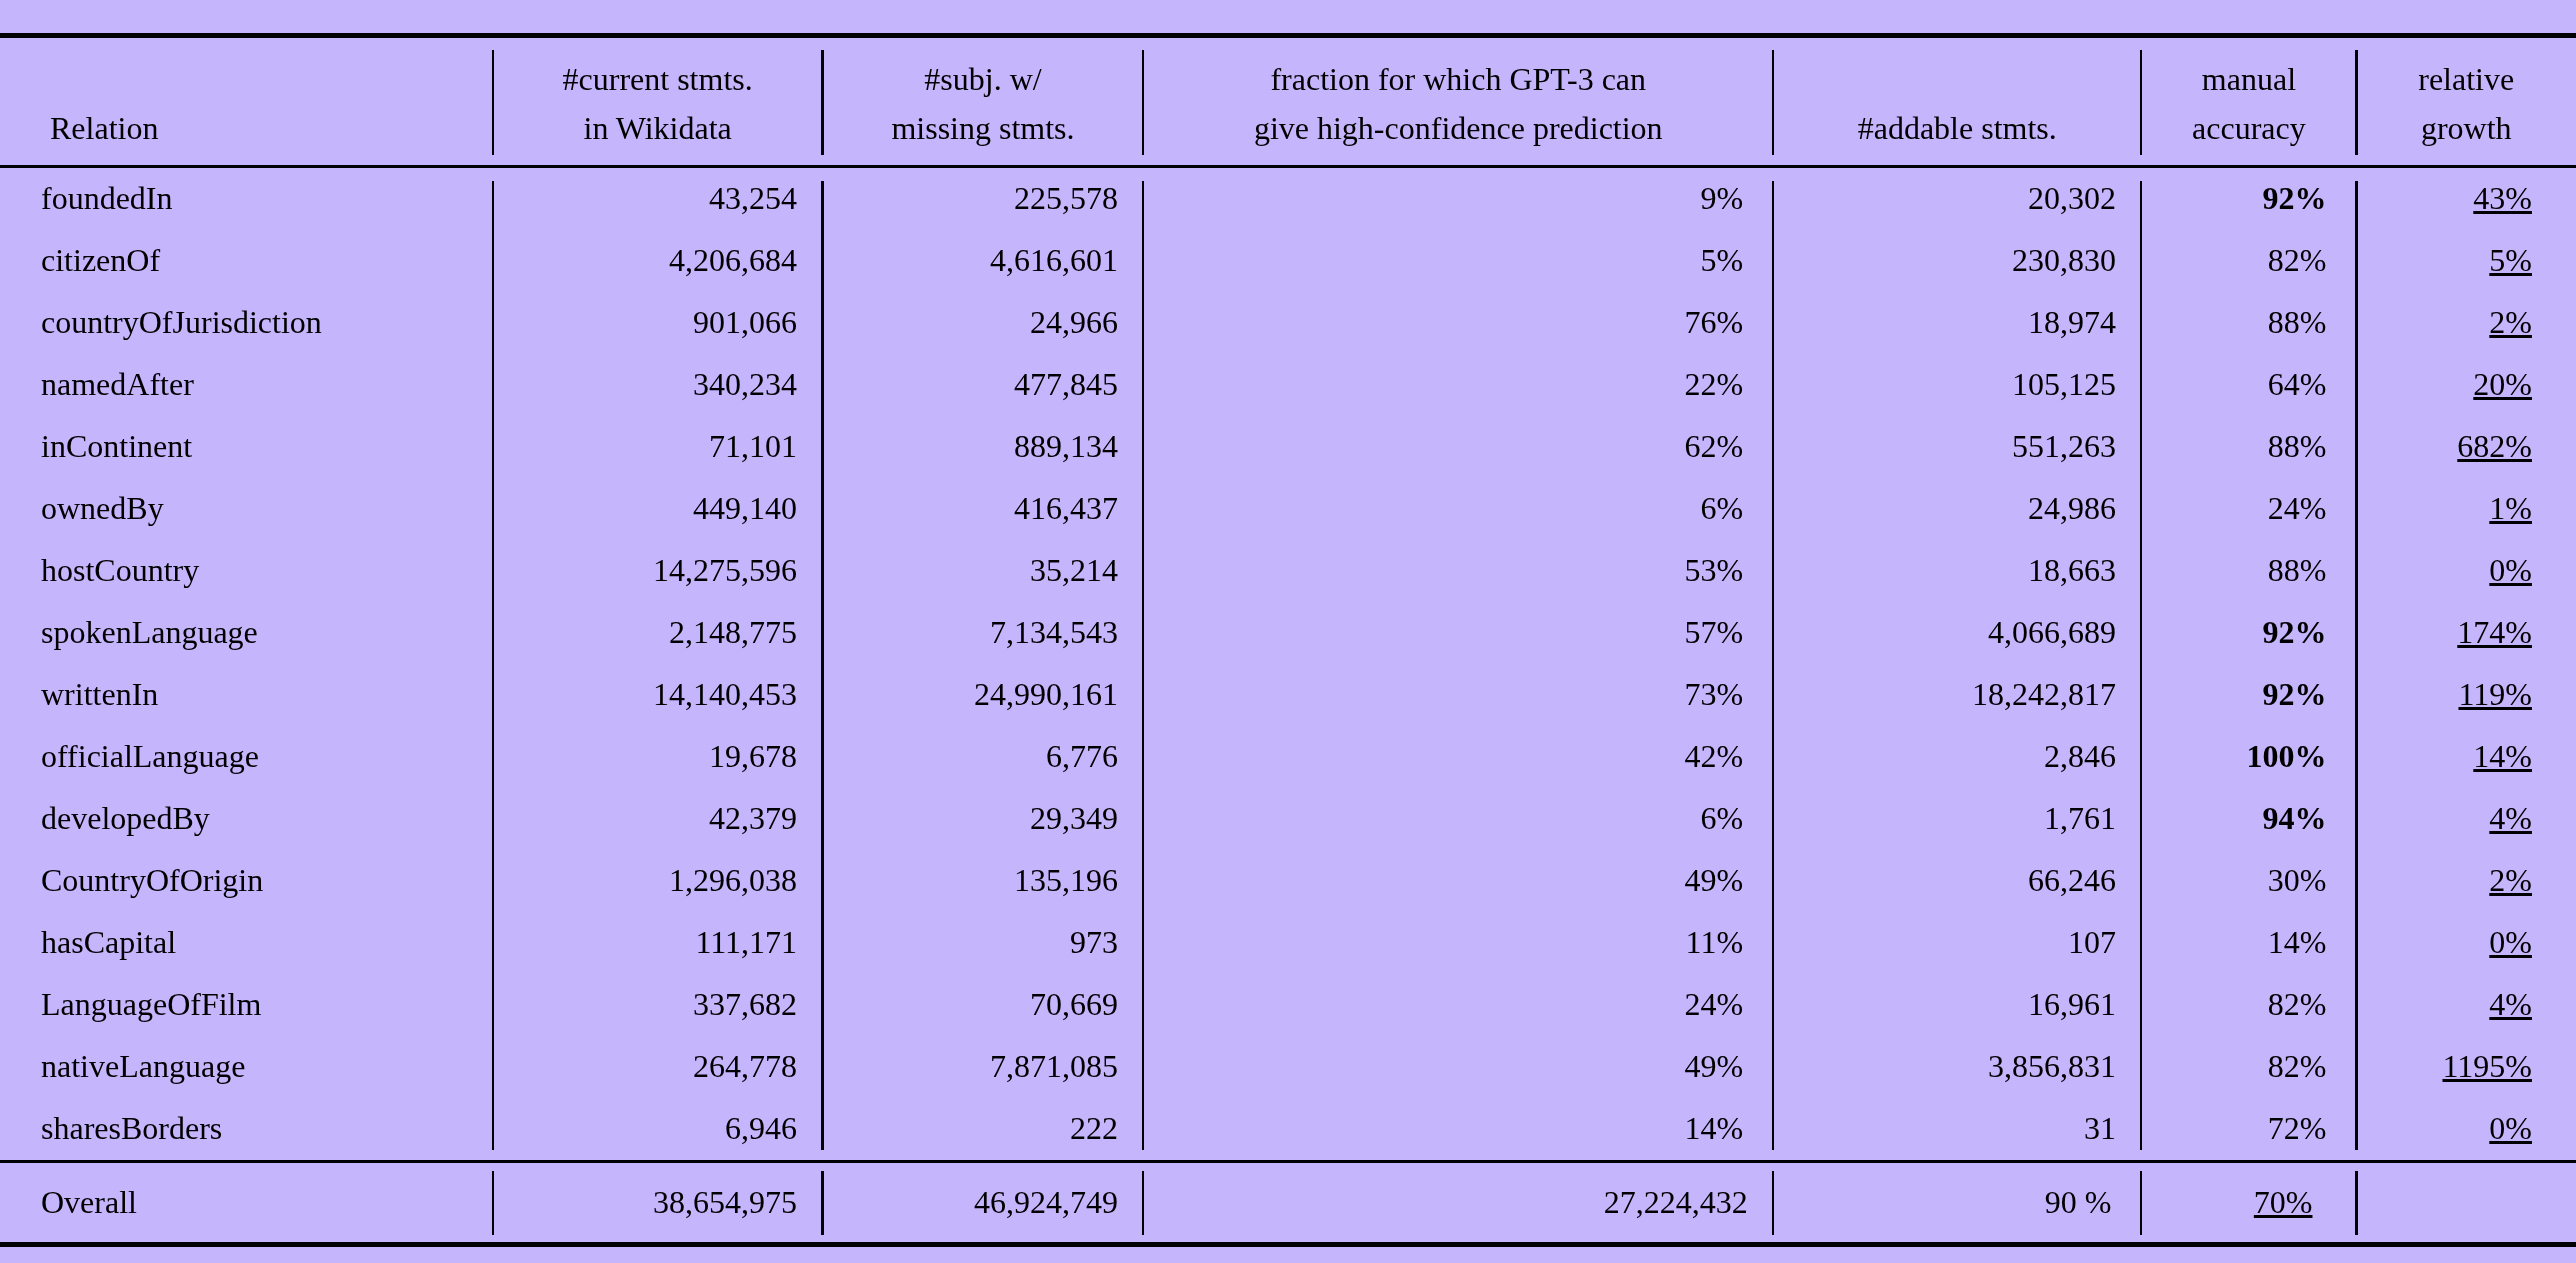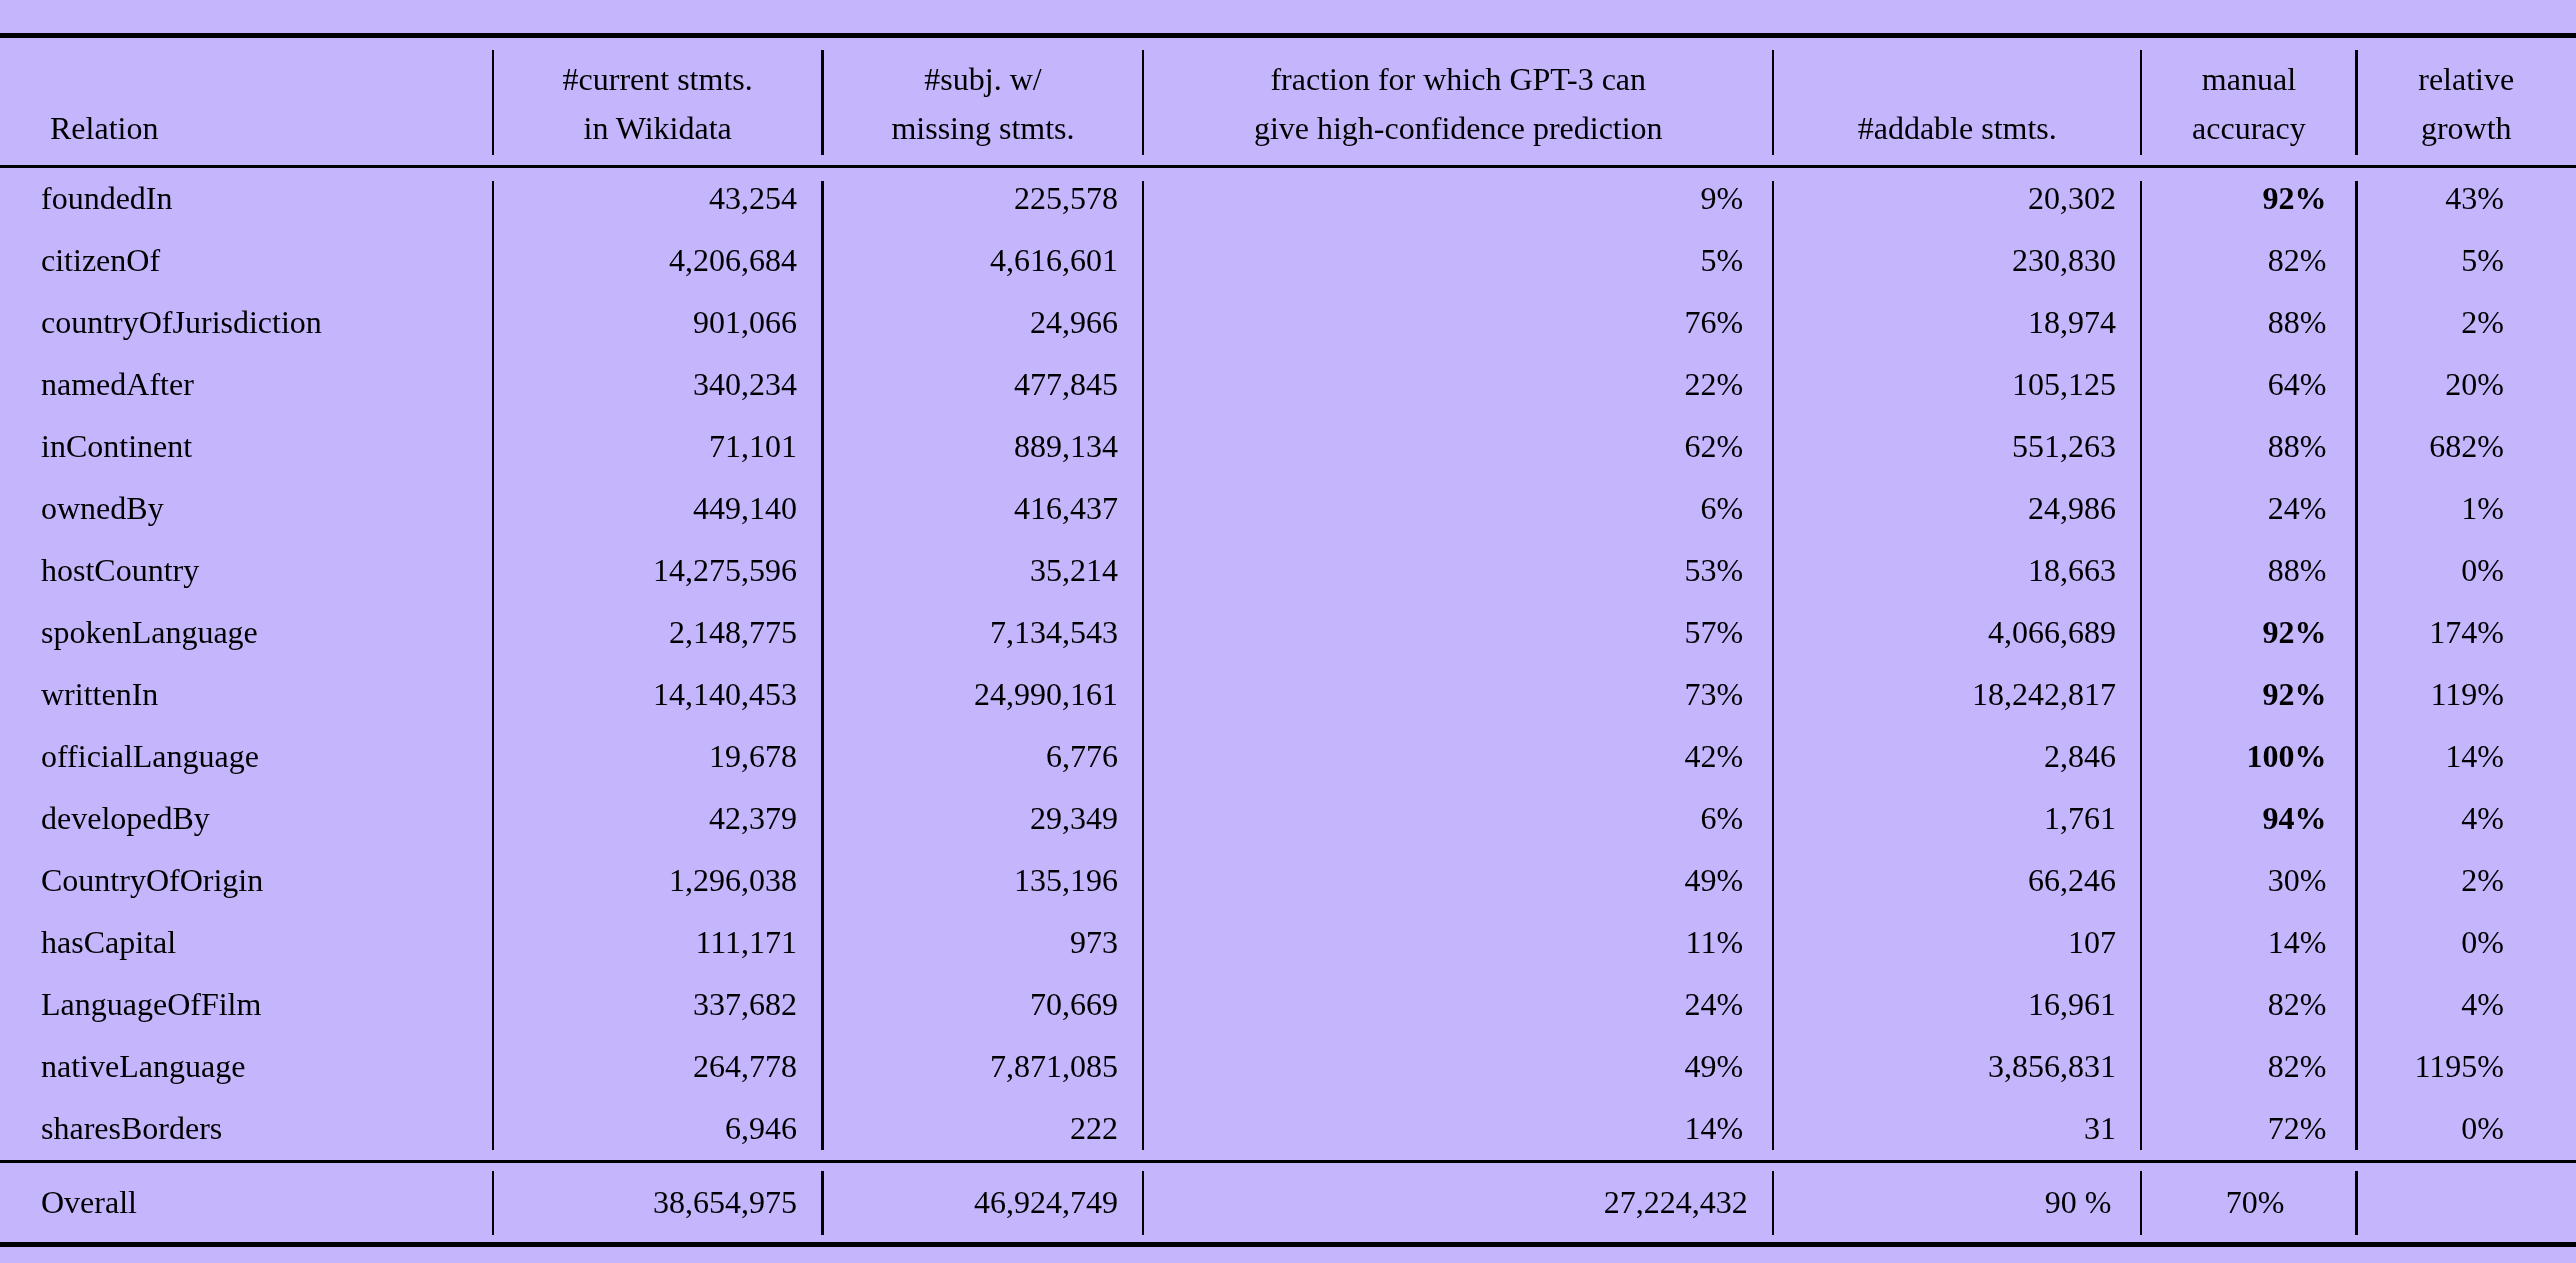--- a/index.html
+++ b/index.html
@@ -36,21 +36,21 @@
     padding-bottom: 11.7px;
   }
   .hc.hr { align-items: flex-start; text-align: left; padding-left: 50px; }
 
   
   .c { display: flex; align-items: center; justify-content: flex-end; white-space: pre; }
   .c.r { justify-content: flex-start; padding-left: 41px; }
   .c.n { padding-right: 25.4px; padding-left: 32px; }
   .c.f { padding-right: 30px; }
   .c.m { padding-right: 30px; }
-  .c.g { padding-right: 72px; }
+  .c.g { padding-right: 44px; text-decoration: underline; }
   .bold { font-weight: bold; }
 
   
   .vl { position: absolute; width: 2.1px; background: #000; }
   .vl.v1 { left: calc(19.13% - 1.1px); }
   .vl.v2 { left: calc(31.93% - 1.1px); }
   .vl.v3 { left: calc(44.39% - 1.1px); }
   .vl.v4 { left: calc(68.83% - 1.1px); }
   .vl.v5 { left: calc(83.13% - 1.1px); }
   .vl.v6 { left: calc(91.48% - 1.1px); }

